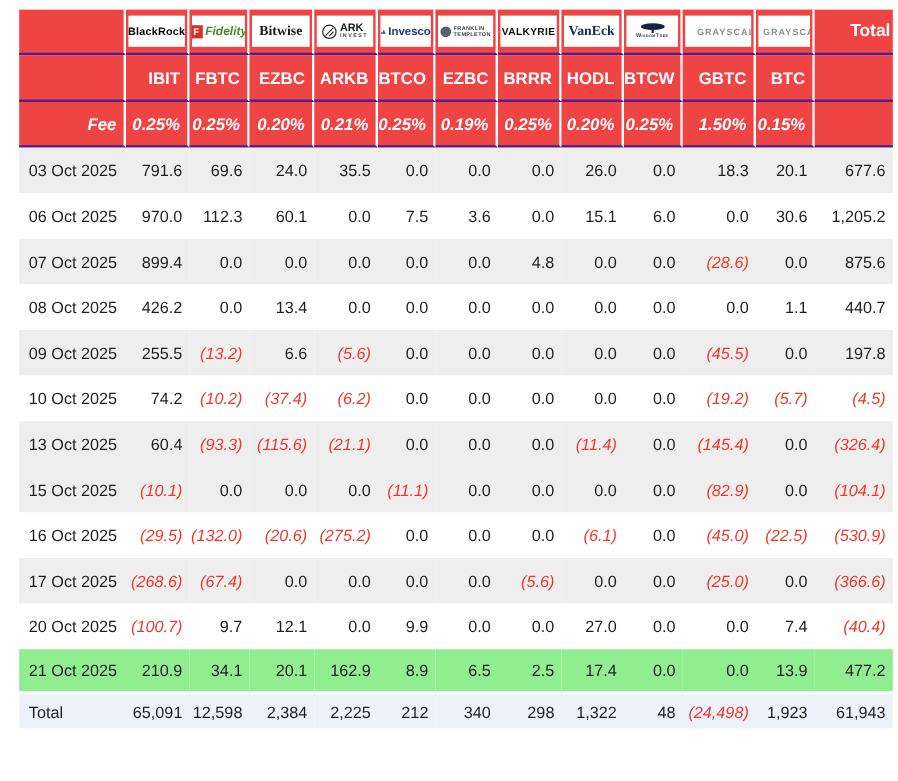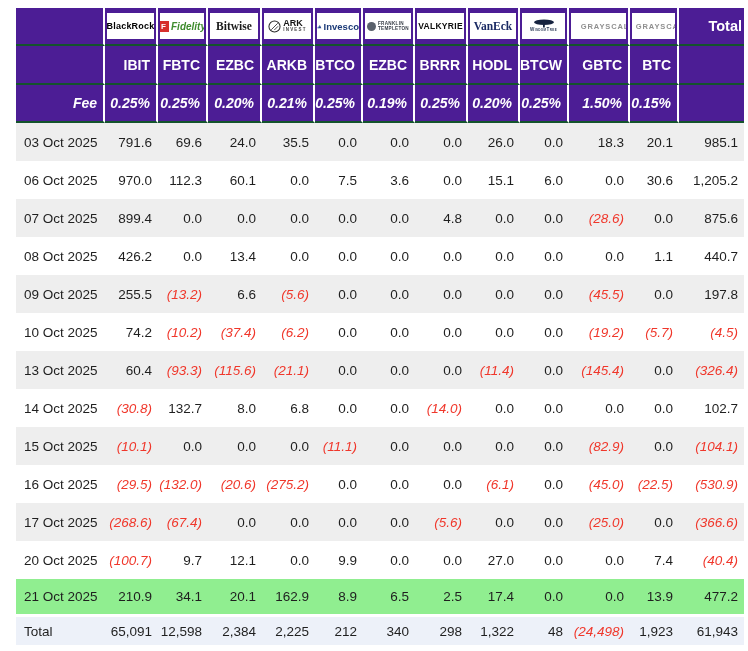--- a/index.html
+++ b/index.html
@@ -3,22 +3,22 @@
 <meta charset="utf-8">
 <style>
   html,body{margin:0;padding:0;background:#ffffff;font-family:"Liberation Sans",sans-serif;}
   .wrap{padding:8px 4px 6px 16px;}
   table.etf{border-collapse:separate;border-spacing:0;table-layout:fixed;width:728px;}
   col.c-date{width:89px}col.c-ibit{width:53px}col.c-fbtc{width:50px}col.c-bitb{width:54px}
   col.c-arkb{width:53px}col.c-btco{width:48px}col.c-ezbc{width:52px}col.c-brrr{width:53px}
   col.c-hodl{width:52px}col.c-btcw{width:49px}col.c-gbtc{width:61px}col.c-btc{width:49px}
   col.c-total{width:65px}
 
-  thead td{background:#4c1d95;color:#ffffff;font-weight:bold;
-           border-right:2px solid #ffffff;border-bottom:2px solid #14532d;
+  thead td{background:#ef4444;color:#ffffff;font-weight:bold;
+           border-right:2px solid #ffffff;border-bottom:2px solid #4c1d95;
            vertical-align:middle;box-sizing:border-box;}
   thead td:last-child{border-right:none;}
   tr.logo-row td{height:38px;padding:0 2px;}
   tr.ticker-row td{height:39px;font-size:14px;text-align:right;padding:0 6px 0 0;}
   tr.fee-row td{height:38px;font-size:14px;text-align:right;padding:0 6px 0 0;font-style:italic;}
   td.left-label{text-align:left;padding:0 0 0 8px;}
   td.total-head{text-align:right;font-size:14.5px;padding:0 8px 0 0;}
 
   .logo-box{background:#ffffff;height:26px;width:100%;display:flex;align-items:center;
             justify-content:center;gap:2px;overflow:hidden;box-sizing:border-box;}
@@ -188,21 +188,21 @@
           <td>69.6</td>
           <td>24.0</td>
           <td>35.5</td>
           <td>0.0</td>
           <td>0.0</td>
           <td>0.0</td>
           <td>26.0</td>
           <td>0.0</td>
           <td>18.3</td>
           <td>20.1</td>
-          <td>985.1</td>
+          <td>677.6</td>
         </tr>
         <tr class="">
           <td class="date">06 Oct 2025</td>
           <td>970.0</td>
           <td>112.3</td>
           <td>60.1</td>
           <td>0.0</td>
           <td>7.5</td>
           <td>3.6</td>
           <td>0.0</td>
@@ -279,35 +279,20 @@
           <td class="neg">(115.6)</td>
           <td class="neg">(21.1)</td>
           <td>0.0</td>
           <td>0.0</td>
           <td>0.0</td>
           <td class="neg">(11.4)</td>
           <td>0.0</td>
           <td class="neg">(145.4)</td>
           <td>0.0</td>
           <td class="neg">(326.4)</td>
-        </tr>
-        <tr class="">
-          <td class="date">14 Oct 2025</td>
-          <td class="neg">(30.8)</td>
-          <td>132.7</td>
-          <td>8.0</td>
-          <td>6.8</td>
-          <td>0.0</td>
-          <td>0.0</td>
-          <td class="neg">(14.0)</td>
-          <td>0.0</td>
-          <td>0.0</td>
-          <td>0.0</td>
-          <td>0.0</td>
-          <td>102.7</td>
         </tr>
         <tr class="alt">
           <td class="date">15 Oct 2025</td>
           <td class="neg">(10.1)</td>
           <td>0.0</td>
           <td>0.0</td>
           <td>0.0</td>
           <td class="neg">(11.1)</td>
           <td>0.0</td>
           <td>0.0</td>

